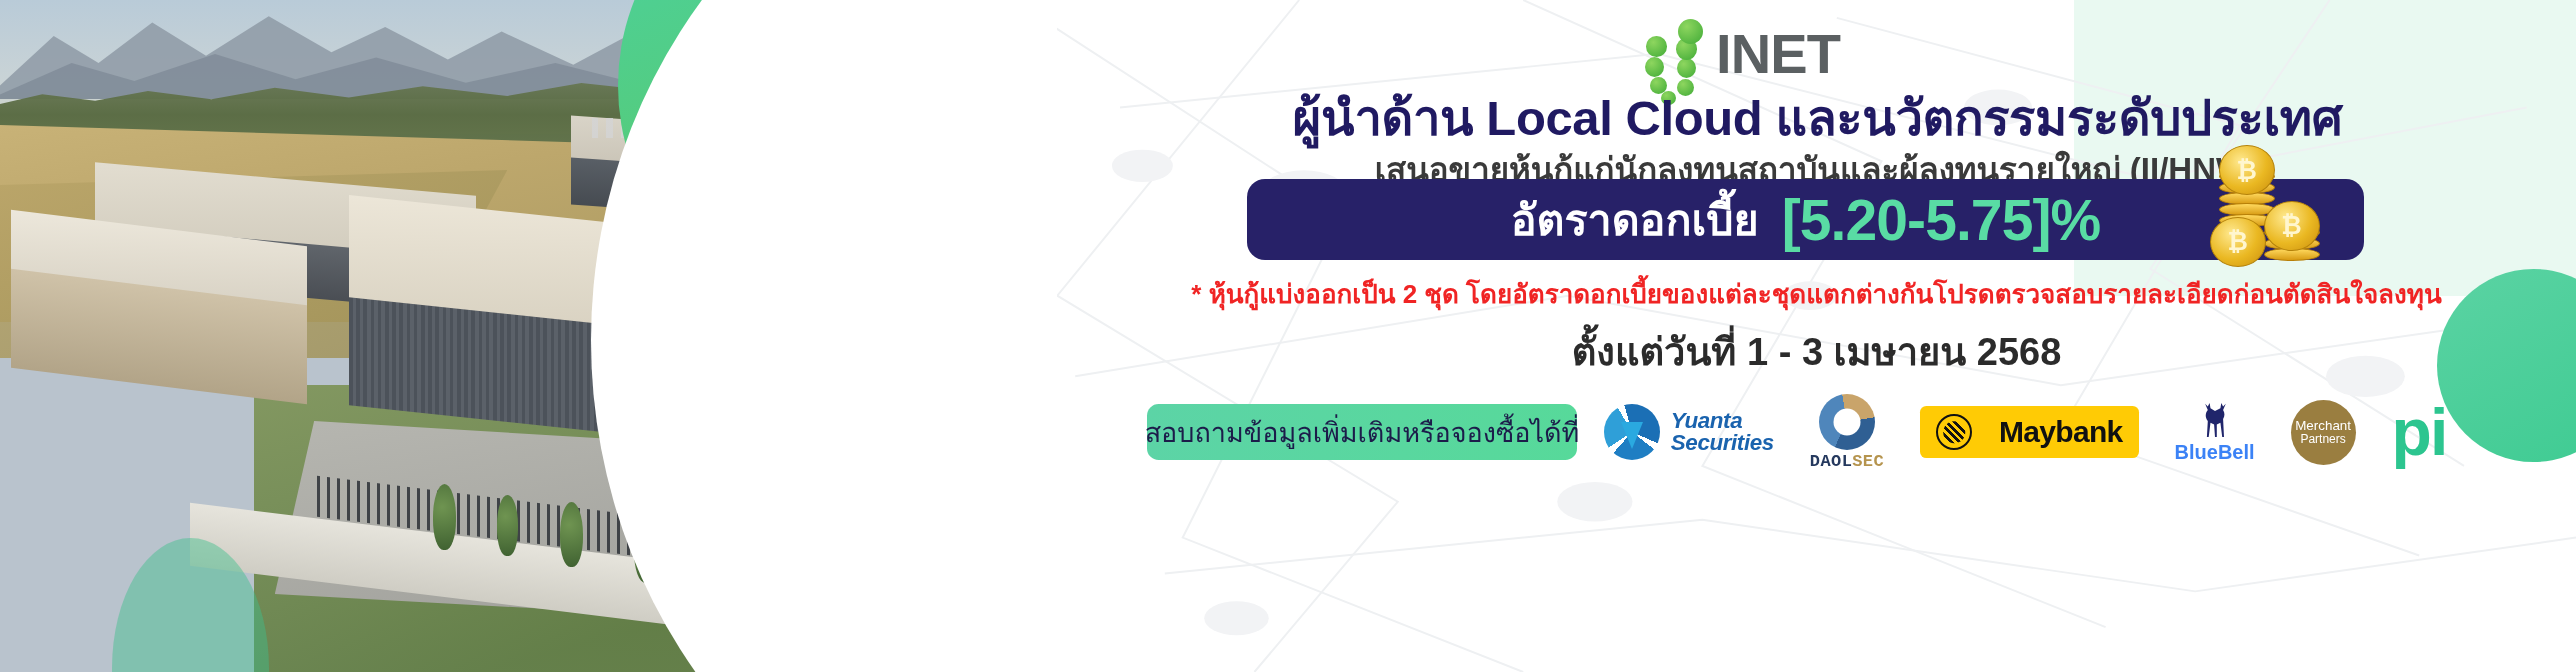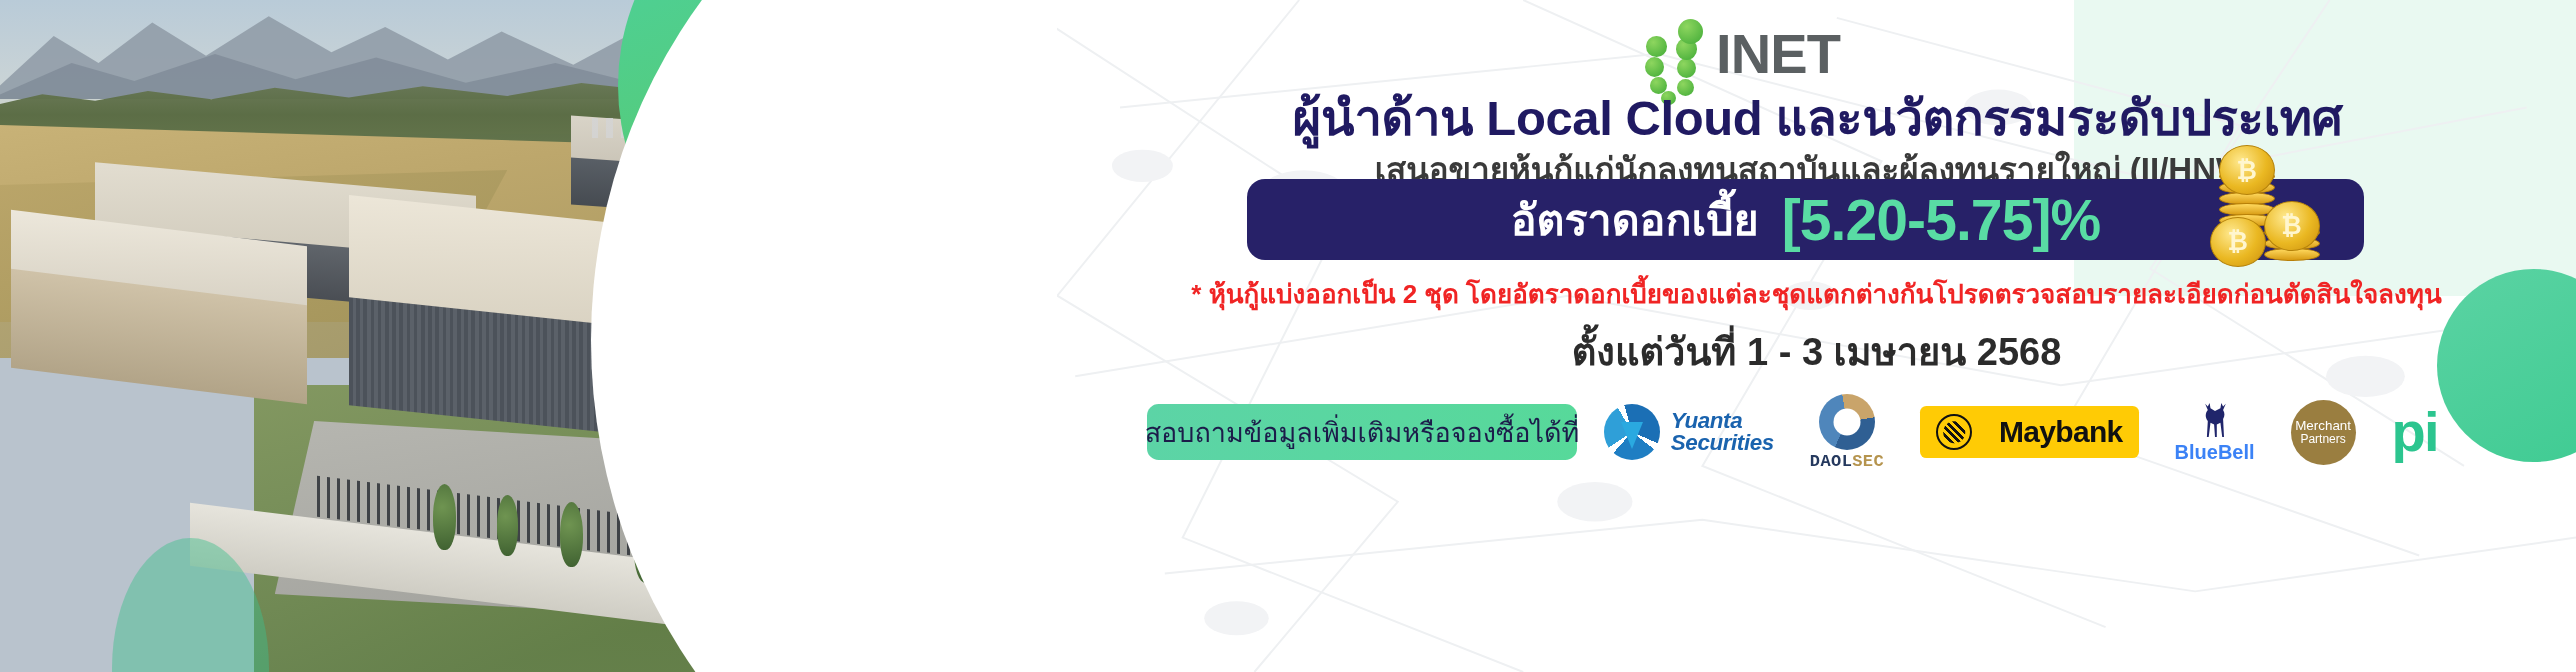--- a/index.html
+++ b/index.html
@@ -432,21 +432,21 @@
     width:65px; height:65px; border-radius:50%;
     background:#9a7e40;
     display:flex; flex-direction:column;
     align-items:center; justify-content:center;
     color:#ffffff; line-height:1.05;
   }
   .merchant-1 { font-size:13.4px; }
   .merchant-2 { font-size:12px; }
   
   .pi-logo {
-    font-size:56px; font-weight:bold; color:#2cc58f;
+    font-size:66px; font-weight:bold; color:#2cc58f;
     line-height:.8; letter-spacing:-1.8px;
   }
 
   
   .circle-right {
     position:absolute;
     right:-54px; top:269px;
     width:193px; height:193px;
     border-radius:50%;
     background:linear-gradient(150deg,#5bd3a3,#3ecb92);

